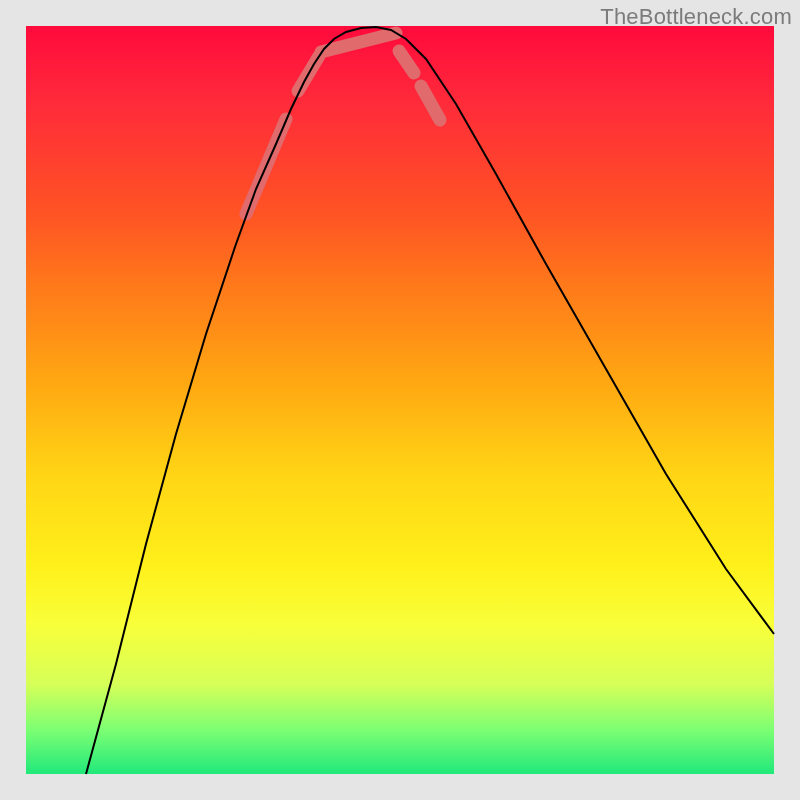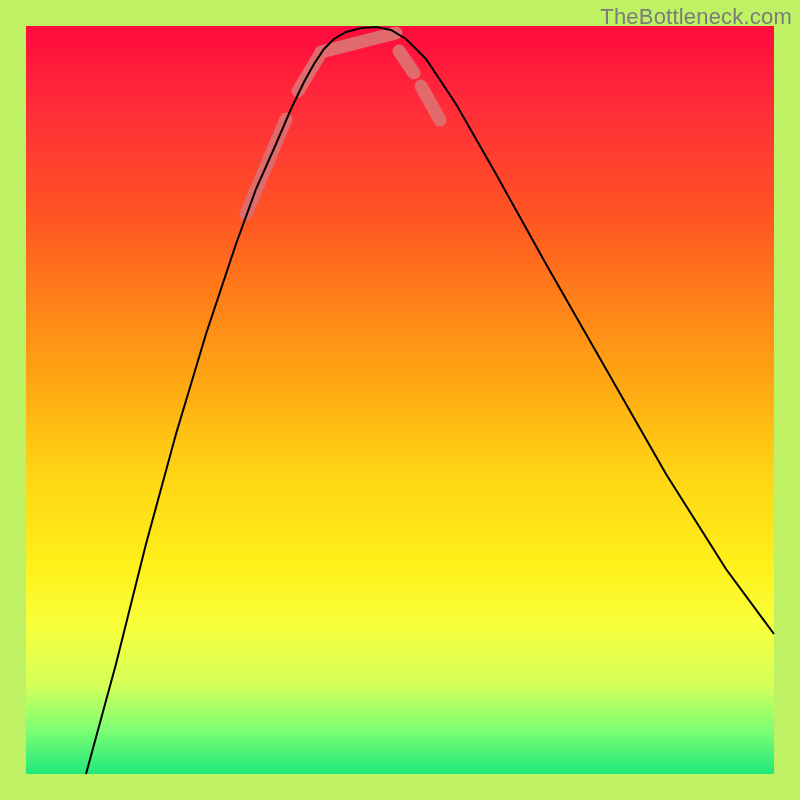--- a/index.html
+++ b/index.html
@@ -8,21 +8,21 @@
     width: 800px;
     height: 800px;
     background: #000;
     position: relative;
     font-family: Arial, Helvetica, sans-serif;
   }
   .outer {
     position: absolute;
     left: 0; top: 0;
     width: 800px; height: 800px;
-    background: #bef264;
+    background: #e5e5e5;
   }
   .plot {
     position: absolute;
     left: 26px;
     top: 26px;
     width: 748px;
     height: 748px;
     background: linear-gradient(to bottom,
       #ff0a3c 0%,
       #ff2a3a 10%,

